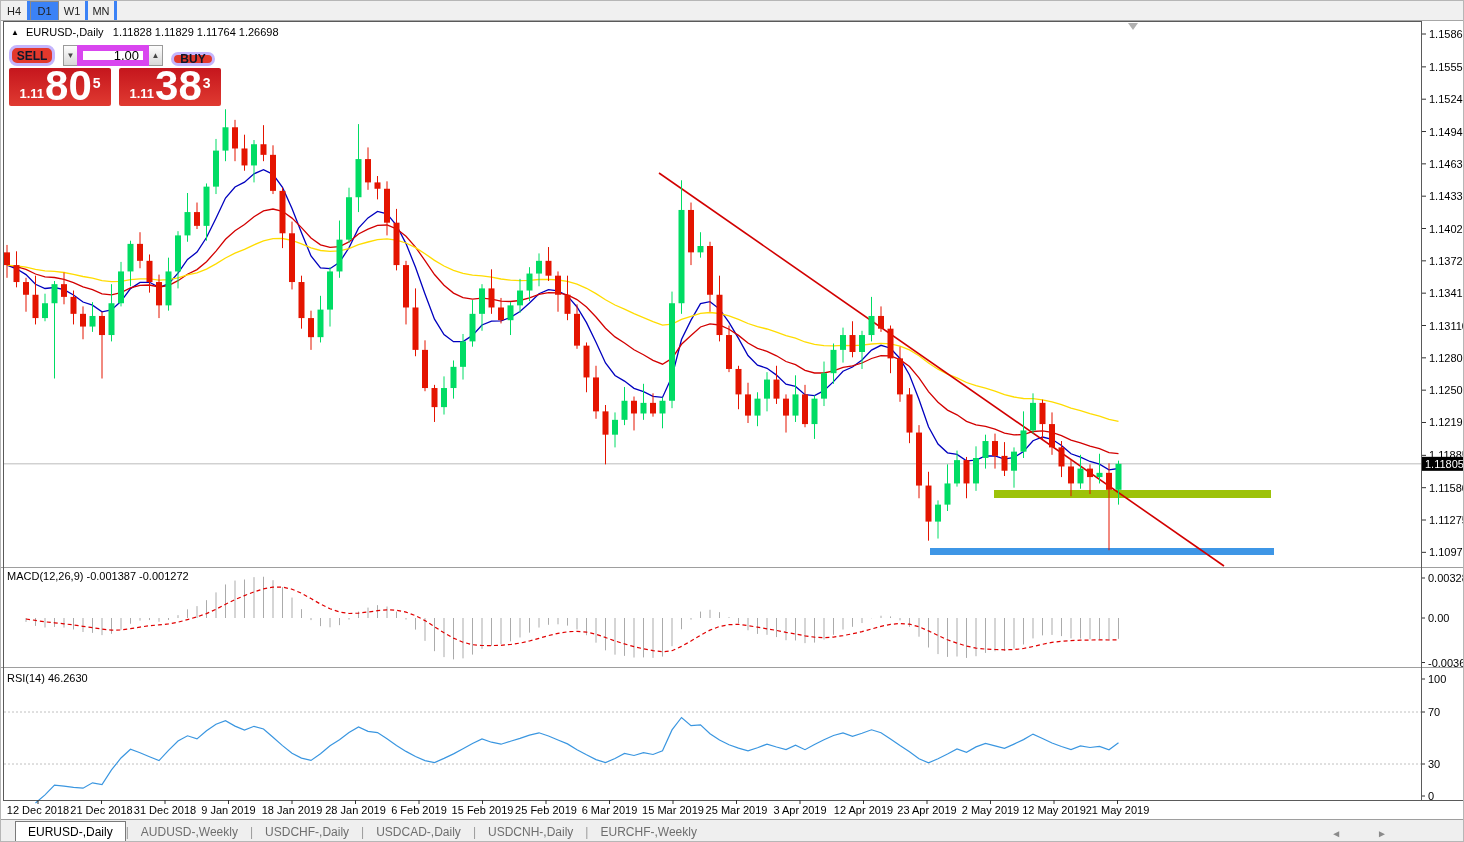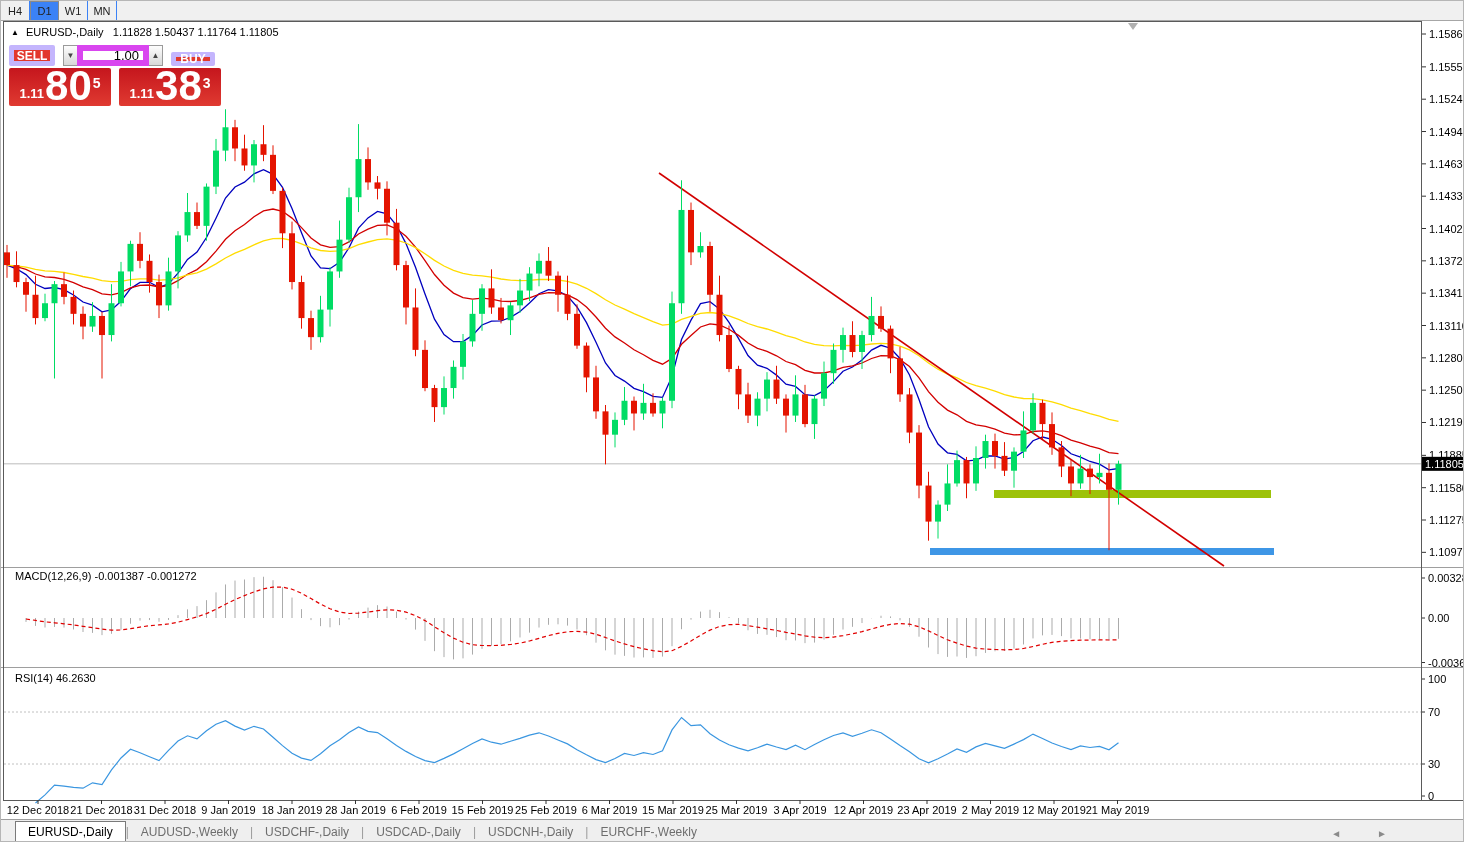--- a/index.html
+++ b/index.html
@@ -1,44 +1,44 @@
 <!DOCTYPE html>
 <html><head>
 <meta charset="utf-8">
 <style>
   html,body{margin:0;padding:0;background:#fff;}
   *{box-sizing:border-box;font-family:"Liberation Sans",sans-serif;}
   #stage{position:relative;width:1464px;height:842px;background:#fff;overflow:hidden;border:1px solid #b6b6b6;}
   
   #tf-toolbar{position:absolute;left:0;top:0;width:1464px;height:20px;background:#f0f0f0;border-bottom:1px solid #a6a6a6;display:flex;align-items:stretch;}
-  .tf-btn{min-width:29px;padding:0 4px;font-size:11px;color:#222;display:flex;align-items:center;justify-content:center;border-right:1px solid #3b82f6;cursor:default;}
+  .tf-btn{min-width:29px;padding:0 4px;font-size:11px;color:#222;display:flex;align-items:center;justify-content:center;border-right:3px solid #3b82f6;cursor:default;}
   .tf-btn.active{background:#3b82f6;border:1px solid #8a8a8a;border-bottom:none;}
   
   #chart-svg{position:absolute;left:0;top:0;}
   
   #quote-line{position:absolute;left:10px;top:25px;font-size:11px;color:#000;white-space:nowrap;}
   #quote-line .tri{font-size:8px;margin-right:4px;position:relative;top:-1px;}
   
   #trade-widget{position:absolute;left:8px;top:44px;width:212px;}
   #trade-row1{display:flex;height:21px;}
-  .trade-btn{background:#e2382c;color:#ffffff;font-size:12px;font-weight:bold;display:flex;align-items:center;justify-content:center;border-radius:2px;border:5px solid #c4b5fd;}
+  .trade-btn{background:#e2382c;color:#0f172a;font-size:12px;font-weight:bold;display:flex;align-items:center;justify-content:center;border-radius:8px;border:3px solid #c4b5fd;}
   #sell-btn{width:46px;}
   #buy-btn{width:44px;margin-left:8px;margin-top:7px;}
   .spin-btn{width:14px;background:linear-gradient(#fdfdfd,#d8d8d8);border:1px solid #9a9a9a;color:#444;font-size:8px;display:flex;align-items:center;justify-content:center;}
   #vol-down{margin-left:8px;border-right:none;}
   #vol-input{width:72px;border:6px solid #d946ef;font-size:13px;text-align:right;padding:0 4px 0 0;outline:none;}
   #vol-up{border-left:none;}
   #trade-row2{display:flex;margin-top:2px;text-align:right;}
   .big-price{width:102px;height:38px;background:linear-gradient(180deg,#c5161d,#e03a31);color:#fff;border-radius:2px;display:flex;align-items:flex-end;justify-content:center;padding-bottom:2px;}
   .big-price .pfx{font-size:13px;font-weight:bold;line-height:1;margin-bottom:4px;}
   .big-price .big{font-size:42px;font-weight:bold;line-height:0.85;margin:0 1px;}
   .big-price .sup{font-size:14px;font-weight:bold;line-height:1;margin-bottom:14px;}
   #buy-price{margin-left:8px;}
   
-  .ind-label{position:absolute;left:6px;font-size:11px;color:#000;white-space:nowrap;margin-left:8px;}
+  .ind-label{position:absolute;left:6px;font-size:11px;color:#000;white-space:nowrap;}
   #macd-label{top:569px;}
   #rsi-label{top:671px;}
   
   #tab-bar{position:absolute;left:0;top:818px;width:1464px;height:24px;background:#efefef;border-top:1px solid #9e9e9e;display:flex;align-items:flex-end;}
   #tab-strip{display:flex;align-items:flex-end;height:24px;padding-left:14px;}
   .chart-tab{font-size:12px;color:#6e6e6e;padding:3px 12px 4px 12px;white-space:nowrap;}
   .chart-tab.active{background:#fff;color:#000;border:1px solid #7a7a7a;border-bottom:none;height:22px;display:flex;align-items:center;}
   .tab-sep{color:#9a9a9a;font-size:12px;padding-bottom:4px;}
   #tab-nav{position:absolute;right:6px;bottom:4px;font-size:10px;color:#8a8a8a;letter-spacing:36px;padding-right:36px;}
 </style>
@@ -511,21 +511,21 @@
       <line x1="1053" y1="799" x2="1053" y2="803" stroke="#333"></line>
       <text x="1053" y="813" font-size="11" fill="#000" font-family="&quot;Liberation Sans&quot;, sans-serif" text-anchor="middle">12 May 2019</text>
       <line x1="1116.5" y1="799" x2="1116.5" y2="803" stroke="#333"></line>
       <text x="1116.5" y="813" font-size="11" fill="#000" font-family="&quot;Liberation Sans&quot;, sans-serif" text-anchor="middle">21 May 2019</text>
     </svg>
 
   <div id="quote-line">
     <span class="tri">▲</span>
     <span>EURUSD-,Daily</span>
     <span>&nbsp;</span>
-    <span>1.11828 1.50437 1.11764 1.11805</span>
+    <span>1.11828 1.11829 1.11764 1.26698</span>
   </div>
 
   <div id="trade-widget">
     <div id="trade-row1">
       <div id="sell-btn" class="trade-btn">SELL</div>
       <div id="vol-down" class="spin-btn">▼</div>
       <input id="vol-input" value="1.00" style="">
       <div id="vol-up" class="spin-btn">▲</div>
       <div id="buy-btn" class="trade-btn">BUY</div>
     </div>

